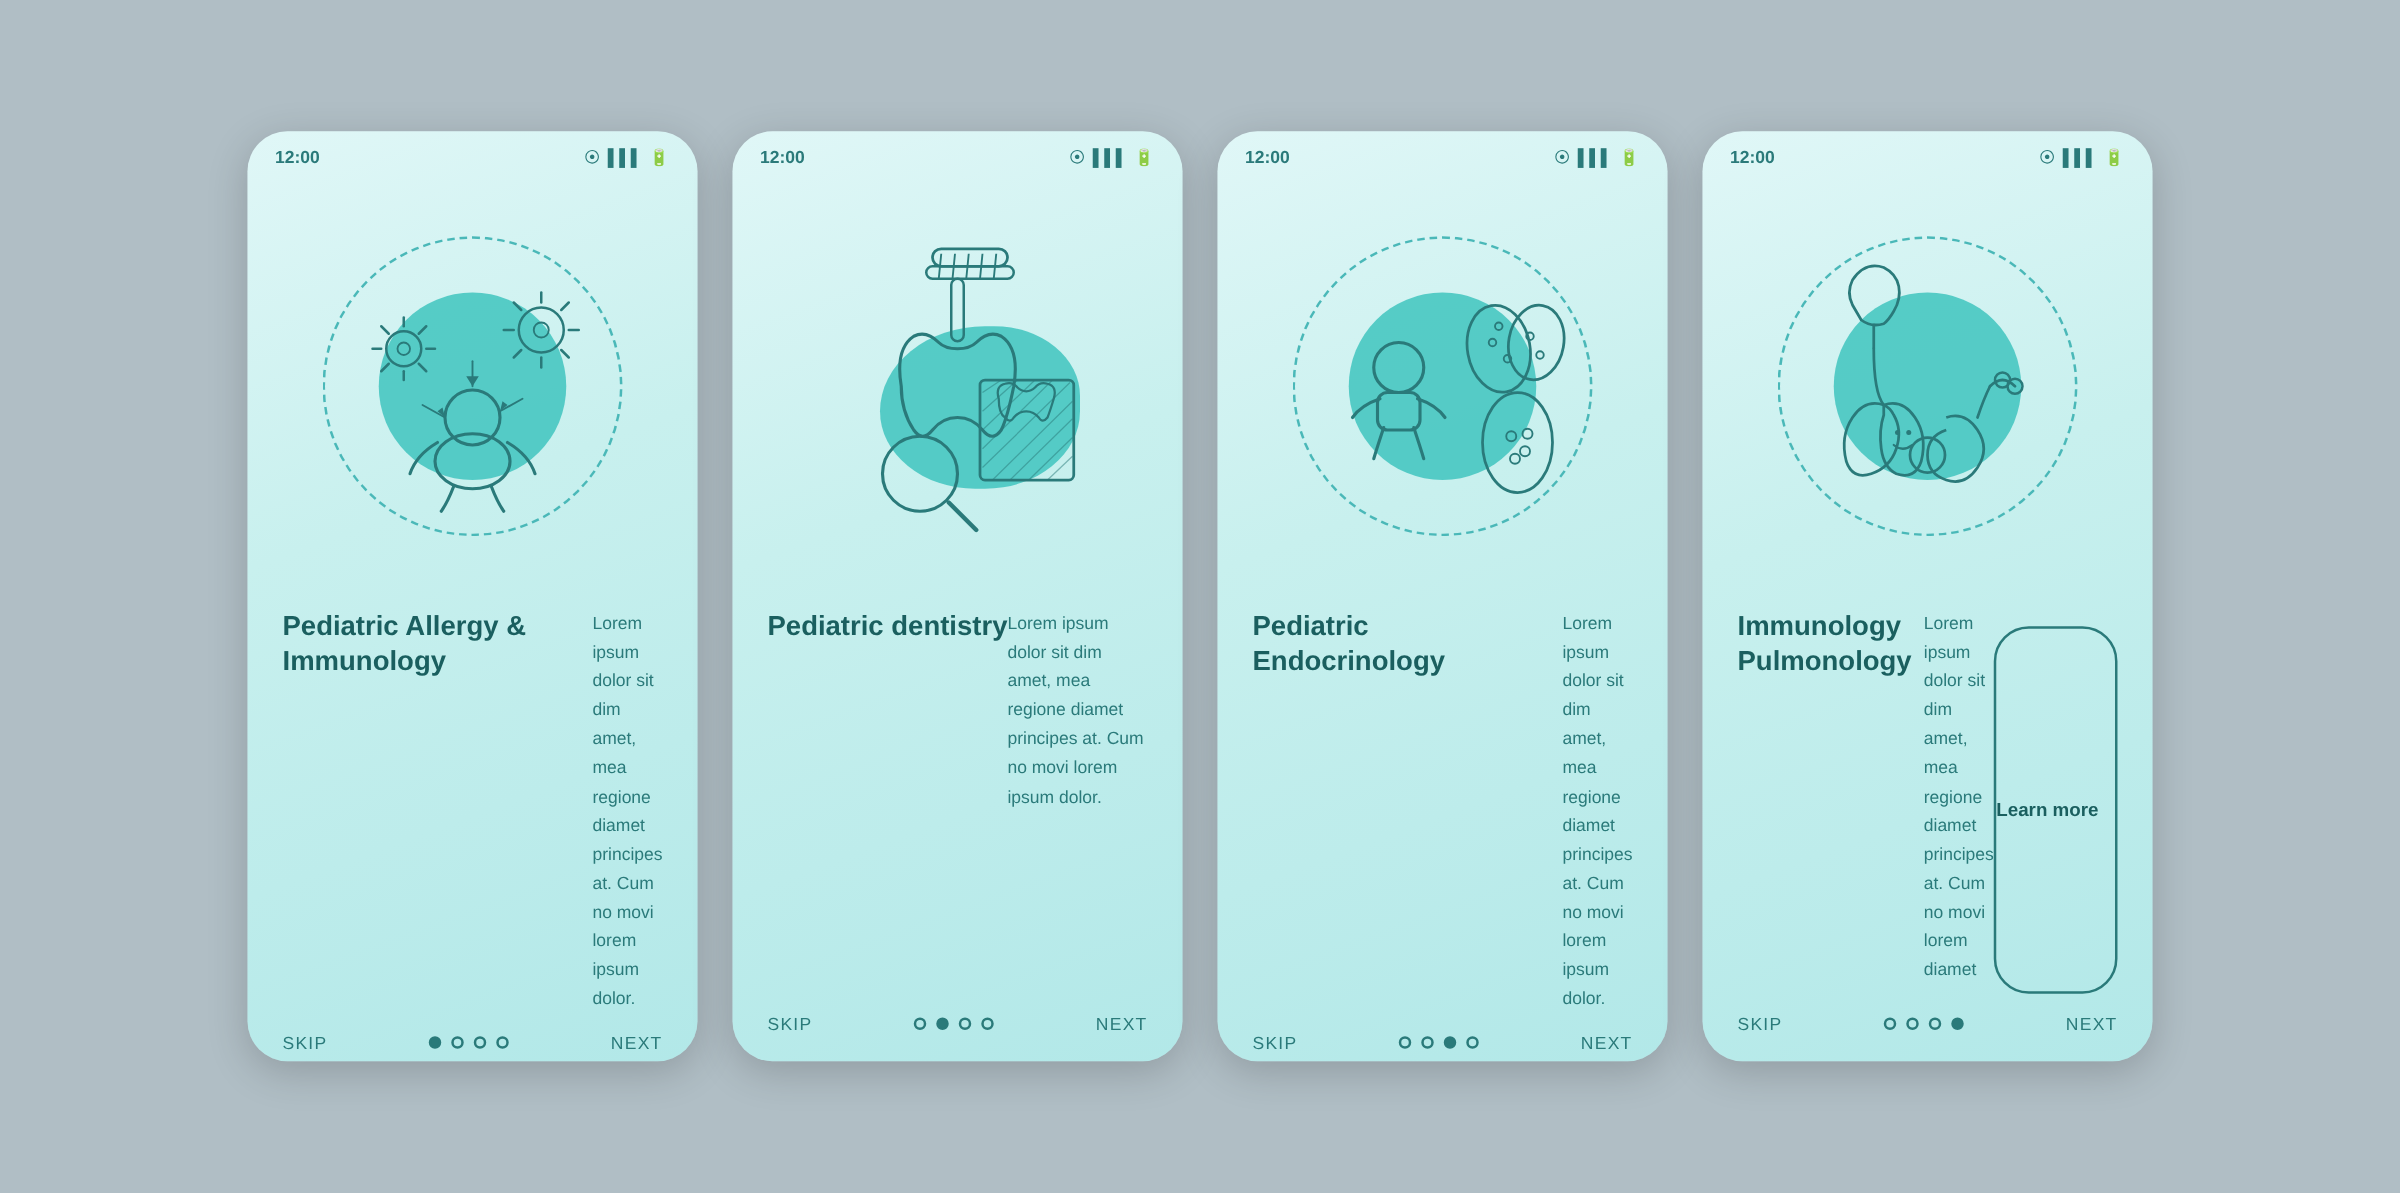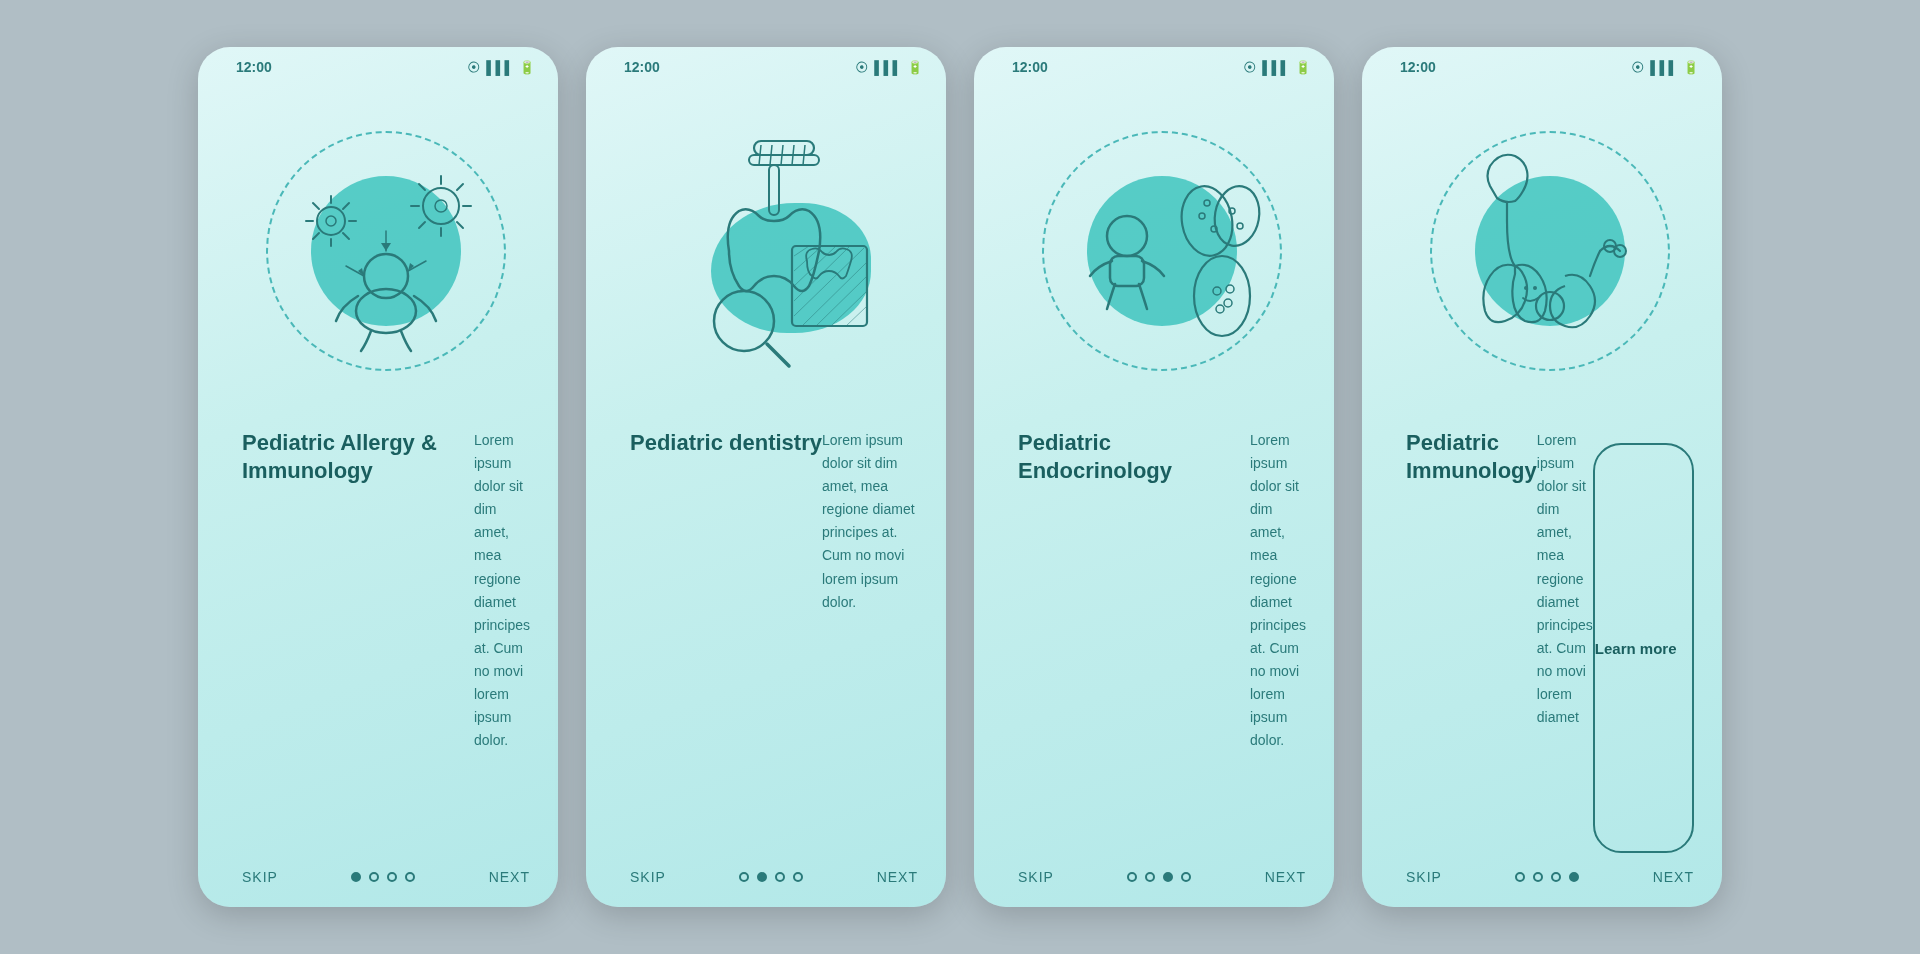--- a/index.html
+++ b/index.html
@@ -14,29 +14,28 @@
       overflow: hidden;
     }
     .phones-container {
       display: flex;
       gap: 28px;
       align-items: center;
       justify-content: center;
     }
     .phone {
       width: 360px;
-      height: 860px;
+      height: 744px;
       background: linear-gradient(160deg, #e0f7f7 0%, #c8f0ee 40%, #b2e8e8 100%);
       border-radius: 32px;
       box-shadow: 0 8px 32px rgba(0,0,0,0.18);
       display: flex;
       flex-direction: column;
       overflow: hidden;
       position: relative;
-      padding-left: 16px;
     }
     .status-bar {
       display: flex;
       align-items: center;
       justify-content: space-between;
       padding: 12px 22px 6px 22px;
       flex-shrink: 0;
     }
     .status-time {
       font-size: 14px;
@@ -369,21 +368,21 @@
 
         <path d="M130 140 Q145 135 155 150 Q165 165 155 180 Q145 195 130 190 Q115 185 115 170 Q115 155 130 150" fill="none" stroke="#2a7a7a" stroke-width="2.2"></path>
         <circle cx="115" cy="170" r="14" fill="none" stroke="#2a7a7a" stroke-width="2.2"></circle>
         <path d="M155 140 Q160 125 165 115" fill="none" stroke="#2a7a7a" stroke-width="2.2" stroke-linecap="round"></path>
         <path d="M165 115 Q175 105 185 115" fill="none" stroke="#2a7a7a" stroke-width="2.2" stroke-linecap="round"></path>
         <circle cx="175" cy="110" r="6" fill="none" stroke="#2a7a7a" stroke-width="2"></circle>
         <circle cx="185" cy="115" r="6" fill="none" stroke="#2a7a7a" stroke-width="2"></circle>
       </svg>
     </div>
     <div class="content-area">
-      <div class="card-title">Pediatric Immunology</div>
+      <div class="card-title">Immunology Pulmonology</div>
       <div class="card-body">Lorem ipsum dolor sit dim amet, mea regione diamet principes at. Cum no movi lorem diamet</div>
       <button class="learn-more-btn">Learn more</button>
     </div>
     <div class="bottom-nav">
       <span class="nav-skip">SKIP</span>
       <div class="dots">
         <div class="dot"></div>
         <div class="dot"></div>
         <div class="dot"></div>
         <div class="dot active"></div>

